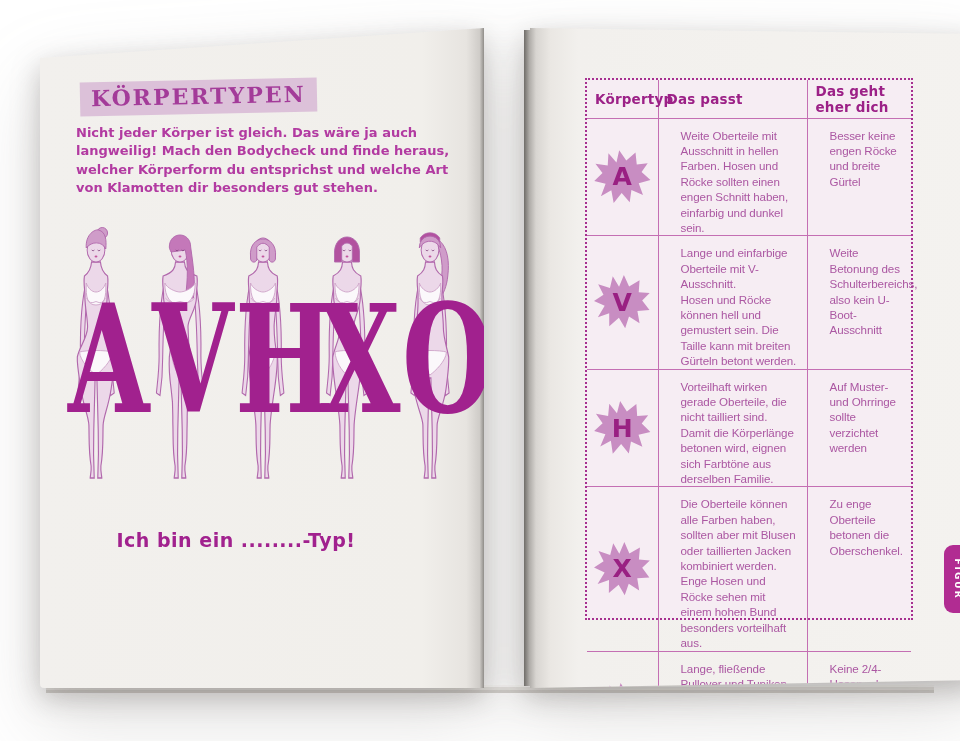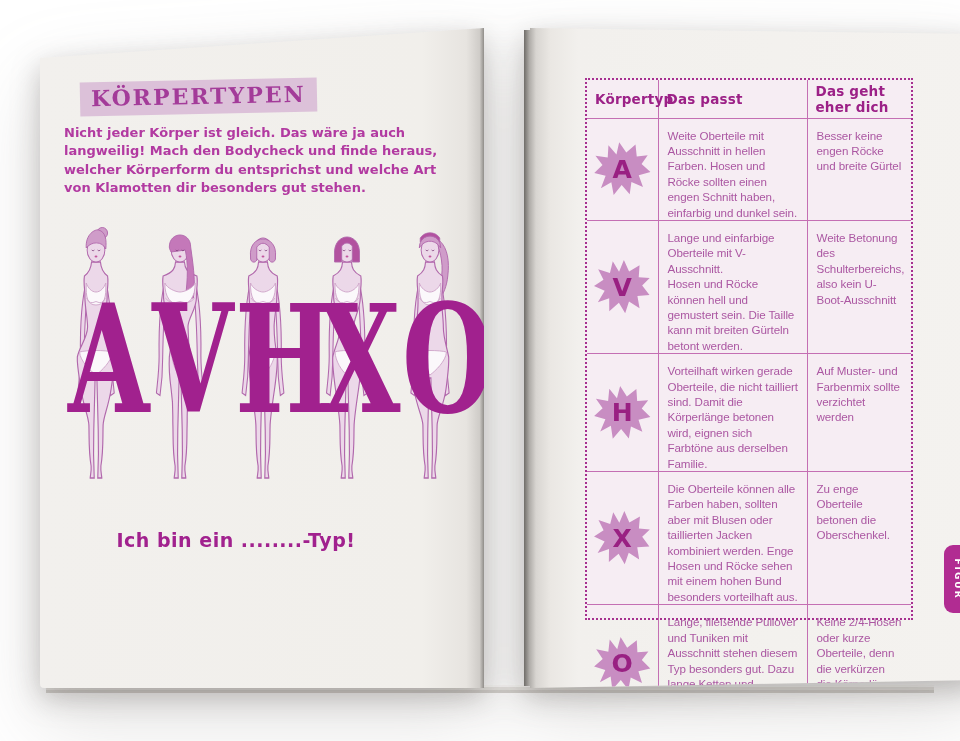--- a/index.html
+++ b/index.html
@@ -15,21 +15,21 @@
   .page-right{left:490px;width:450px;border-radius:0 4px 4px 0;
     background:linear-gradient(to right,#b2afab 0,#d8d5d1 6px,#eae7e3 20px,#f2f0ed 48px,#f4f2ef 100%);
     clip-path:polygon(0 0,100% 6px,100% 652px,0 100%);}
   .spine{position:absolute;left:484px;top:2px;width:6px;height:656px;
     background:linear-gradient(to right,#6f6c68,#b5b2ae);}
 
   
   .title-stamp{position:absolute;left:40px;top:52px;padding:3px 11px 5px 11px;
     background:#dcc1d9;transform:rotate(-1.2deg);
     font-family:"DejaVu Serif",serif;font-weight:bold;font-size:22px;letter-spacing:2px;color:#a33b99;}
-  .intro{position:absolute;left:24px;top:96px;width:388px;margin:0;
+  .intro{position:absolute;left:36px;top:96px;width:388px;margin:0;
     font-size:13px;font-weight:bold;color:#b23aa1;line-height:1.42;}
   .tagline{position:absolute;left:40px;top:161px;width:400px;margin:0;
     font-size:13px;font-weight:bold;color:#b23aa1;}
   .figures{position:absolute;left:16px;top:198px;width:414px;height:262px;
     display:flex;justify-content:space-between;}
   .figure{position:relative;width:80px;height:262px;}
   .figure svg{position:absolute;left:0;top:0;}
   .fig-letter{position:absolute;left:0;top:58px;width:100%;text-align:center;
     font-family:"DejaVu Serif",serif;font-weight:bold;font-size:150px;line-height:1;
     color:#a1218e;transform:scaleX(.7);transform-origin:50% 0;}
@@ -42,21 +42,21 @@
   table.kt{border-collapse:collapse;table-layout:fixed;width:324px;}
   .kt th,.kt td{border:1px solid #c46fb3;box-sizing:border-box;vertical-align:top;padding:0;}
   .kt th:first-child,.kt td:first-child{border-left:none;}
   .kt th:last-child,.kt td:last-child{border-right:none;}
   .kt tr:first-child th{border-top:none;}
   .kt tr:last-child td{border-bottom:none;}
   .kt th{height:38px;vertical-align:middle;text-align:left;padding:0 4px 0 8px;
     font-size:13.5px;font-weight:bold;color:#9c2187;letter-spacing:.2px;}
   .kt td.splat-cell{vertical-align:middle;text-align:center;}
   .kt td.text-cell{font-family:"Liberation Sans",sans-serif;font-size:11.6px;line-height:1.33;
-    color:#ab57a2;padding:9px 8px 0 9px;white-space:pre-line;letter-spacing:-.1px;}
+    color:#ab57a2;padding:9px 8px 0 22px;white-space:pre-line;letter-spacing:-.1px;}
   tr.r-a td{height:94px;} tr.r-v td{height:110px;} tr.r-h td{height:90px;}
   tr.r-x td{height:121px;margin-top:32px;} tr.r-o td{height:85px;}
   .splat{position:relative;width:60px;height:60px;margin:0 auto;}
   .splat svg{position:absolute;left:0;top:0;}
   .splat-letter{position:absolute;left:0;top:0;width:60px;height:60px;
     display:flex;align-items:center;justify-content:center;
     font-size:25px;font-weight:bold;color:#992082;}
   .side-tab{position:absolute;left:414px;top:517px;width:27px;height:68px;
     background:#b12c92;border-radius:9px 0 0 9px;
     display:flex;align-items:center;justify-content:center;}
@@ -207,21 +207,21 @@
           <tr class="r-h">
             <td class="splat-cell">
                   <div class="splat">
                     <svg width="60" height="60" viewBox="-30 -30 60 60">
                       <polygon points="0,-27 6,-16 16,-23 16,-11 27,-11 20,-3 28,6 16,8 19,20 8,14 5,26 -2,16 -11,25 -12,12 -23,17 -17,5 -28,1 -19,-6 -25,-16 -13,-13 -11,-25 -4,-15" fill="#c88dc2" transform="rotate(-4)"></polygon>
                     </svg>
               <span class="splat-letter">H</span>
                   </div>
                 </td>
             <td class="text-cell">Vorteilhaft wirken gerade Oberteile, die nicht tailliert sind. Damit die Körperlänge betonen wird, eignen sich Farbtöne aus derselben Familie.</td>
-            <td class="text-cell">Auf Muster- und Farbenmix sollte verzichtet werden</td>
+            <td class="text-cell">Auf Muster- und Ohrringe sollte verzichtet werden</td>
           </tr>
           <tr class="r-x">
             <td class="splat-cell">
                   <div class="splat">
                     <svg width="60" height="60" viewBox="-30 -30 60 60">
                       <polygon points="0,-27 6,-16 16,-23 16,-11 27,-11 20,-3 28,6 16,8 19,20 8,14 5,26 -2,16 -11,25 -12,12 -23,17 -17,5 -28,1 -19,-6 -25,-16 -13,-13 -11,-25 -4,-15" fill="#c88dc2" transform="rotate(5)"></polygon>
                     </svg>
               <span class="splat-letter">X</span>
                   </div>
                 </td>

